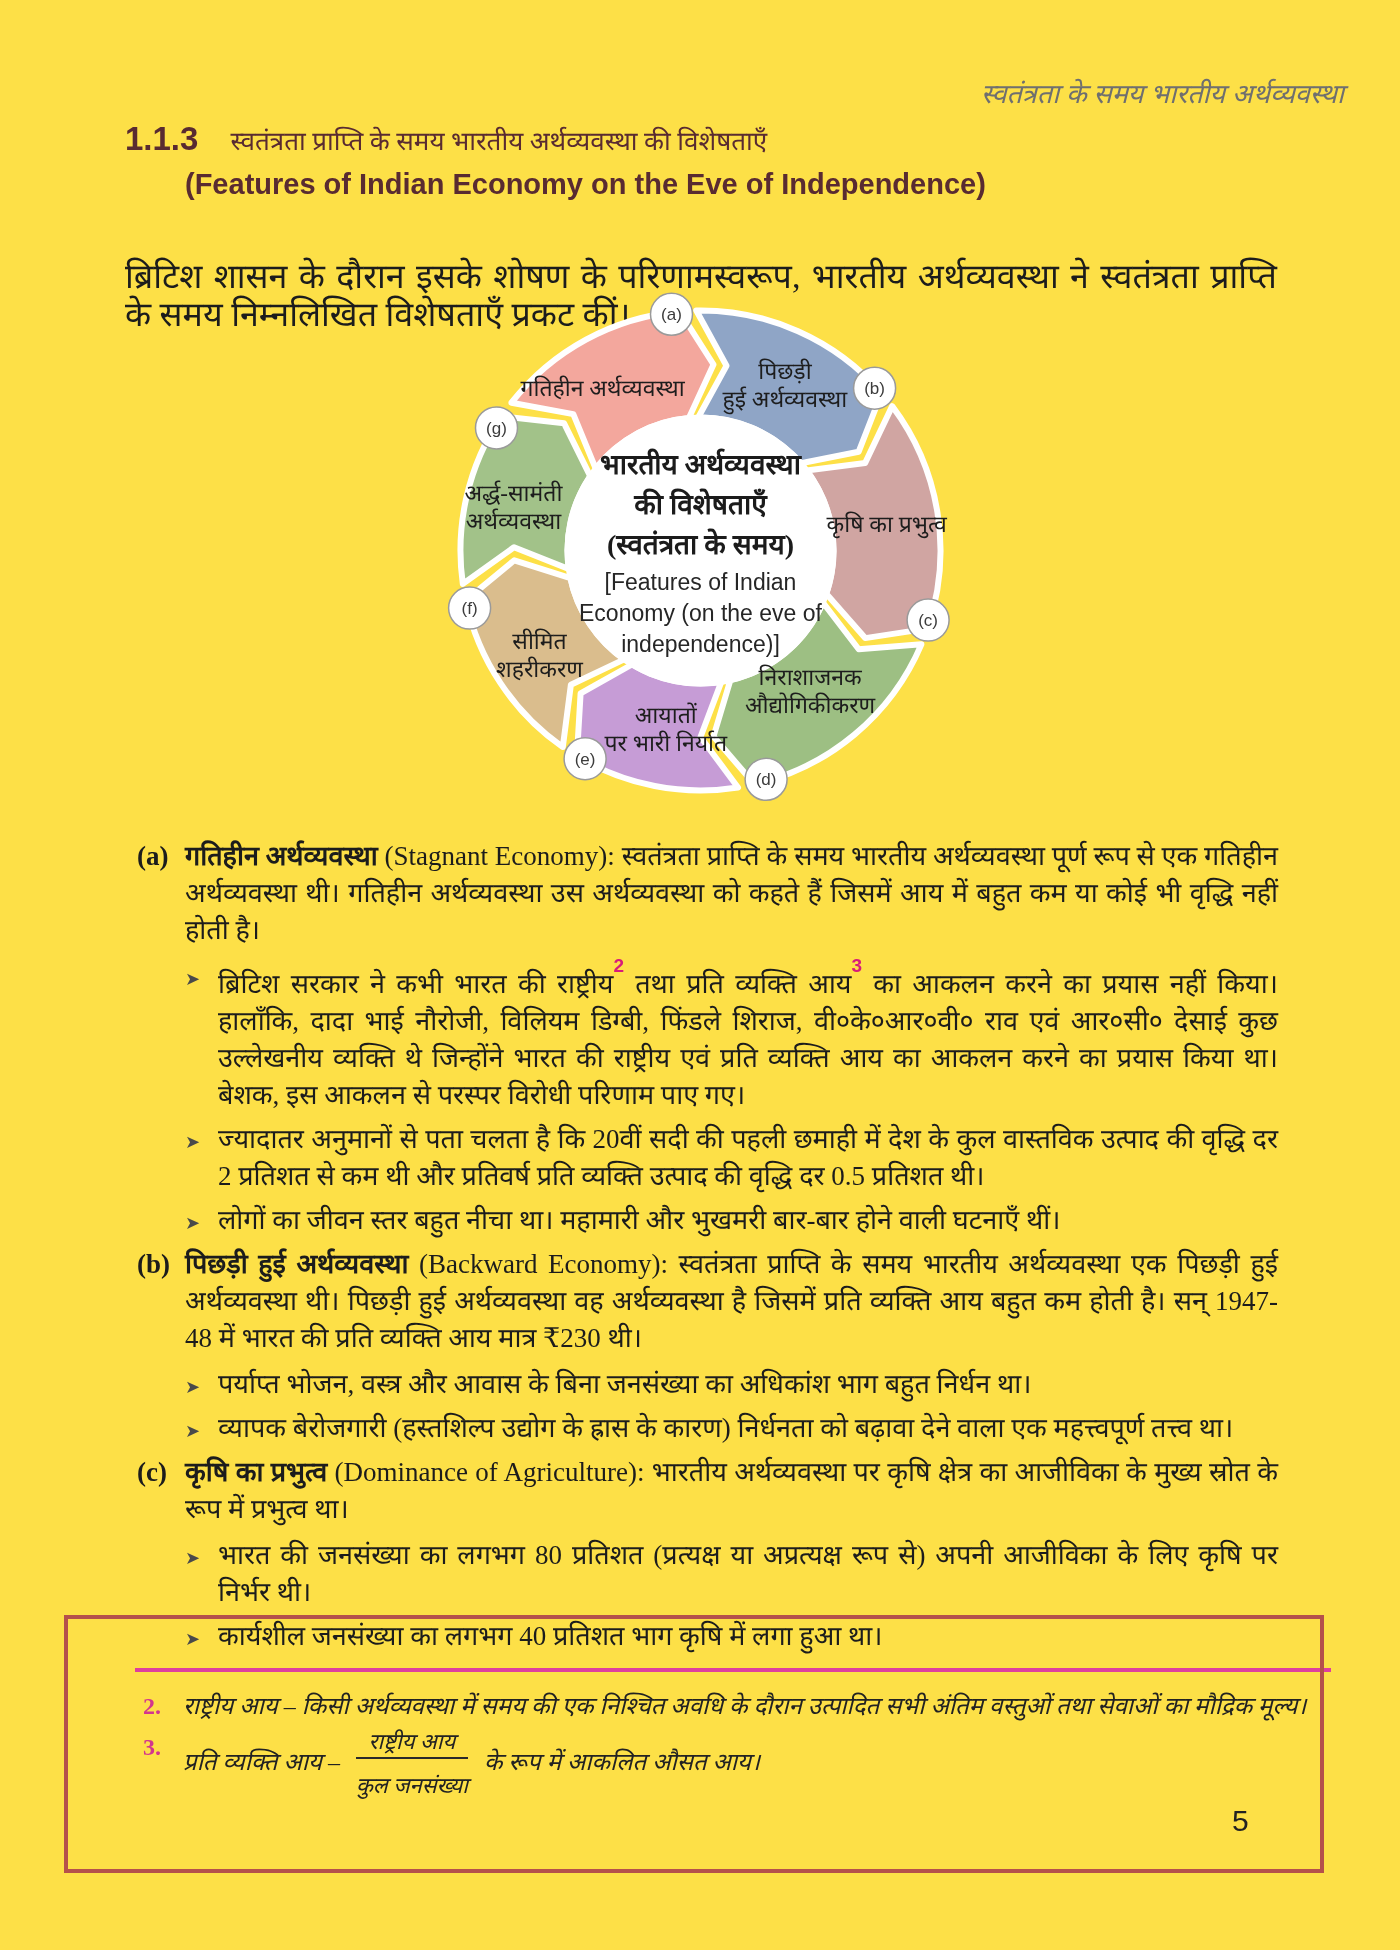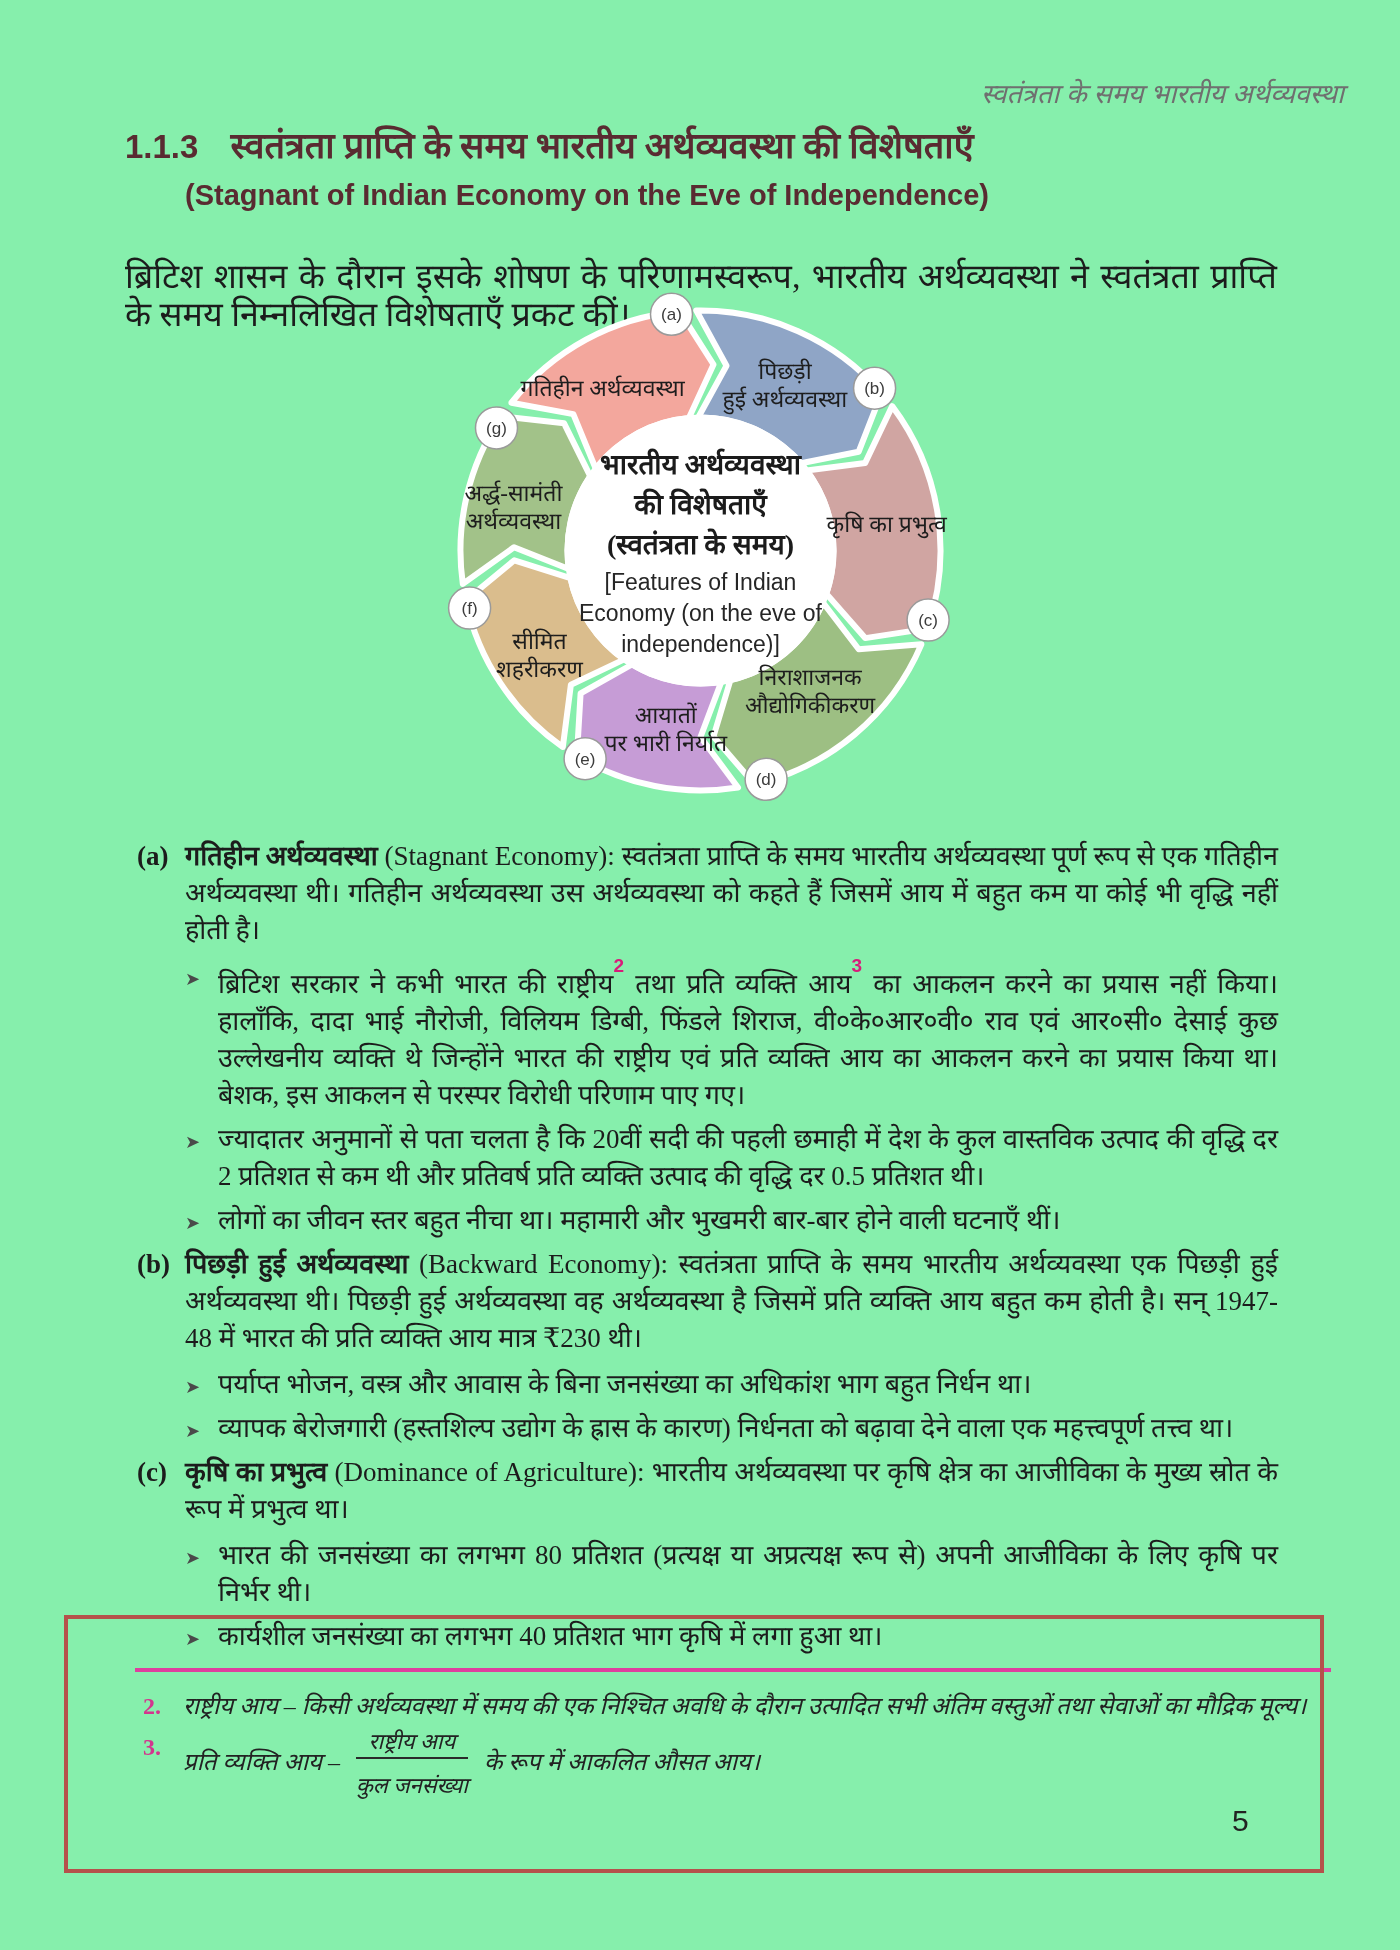--- a/index.html
+++ b/index.html
@@ -1,22 +1,22 @@
 <!DOCTYPE html>
 <html><head>
 <meta charset="utf-8">
 <style>
   html,body{margin:0;padding:0;background:#ffffff;}
-  .page{position:relative;width:1400px;height:1950px;background:#86efac;overflow:hidden;
+  .page{position:relative;width:1400px;height:1950px;background:#fde047;overflow:hidden;
         font-family:"Liberation Serif","DejaVu Serif",serif;color:#1c1c1c;}
   .running-header{position:absolute;top:74px;right:56px;font-style:italic;font-size:27px;color:#6f6f6f;}
   .title-block{position:absolute;left:125px;top:120px;width:1170px;color:#592b31;}
   .title-line{display:flex;align-items:baseline;gap:32px;}
   .title-number{font-family:"Liberation Sans","DejaVu Sans",sans-serif;font-size:33px;font-weight:bold;}
-  .title-hindi{font-size:36px;font-weight:bold;}
+  .title-hindi{font-size:26px;font-weight:normal;}
   .title-english{margin:10px 0 0 60px;font-family:"Liberation Sans","DejaVu Sans",sans-serif;
                  font-size:29px;font-weight:bold;}
   .intro{position:absolute;left:125px;top:258px;width:1152px;font-size:34px;line-height:38px;text-align:justify;}
   .diagram{position:absolute;left:428px;top:278px;width:545px;height:545px;}
   .main{position:absolute;left:125px;top:838px;width:1153px;font-size:27px;line-height:37px;text-align:justify;}
   .sec{position:relative;padding-left:60px;margin-bottom:9px;}
   .sec-label{position:absolute;left:12px;top:0;font-weight:bold;}
   .sec-title-hi{font-weight:bold;}
   .bullet{position:relative;padding-left:93px;margin-bottom:7px;}
   .b-marker{position:absolute;left:60px;top:2px;font-size:18px;color:#4a4a4a;
@@ -42,21 +42,21 @@
 
 <div class="page">
 
   <div class="running-header">स्वतंत्रता के समय भारतीय अर्थव्यवस्था</div>
 
   <div class="title-block">
     <div class="title-line">
       <span class="title-number">1.1.3</span>
       <span class="title-hindi">स्वतंत्रता प्राप्ति के समय भारतीय अर्थव्यवस्था की विशेषताएँ</span>
     </div>
-    <div class="title-english">(Stagnant of Indian Economy on the Eve of Independence)</div>
+    <div class="title-english">(Features of Indian Economy on the Eve of Independence)</div>
   </div>
 
   <div class="intro">ब्रिटिश शासन के दौरान इसके शोषण के परिणामस्वरूप, भारतीय अर्थव्यवस्था ने स्वतंत्रता प्राप्ति के समय निम्नलिखित विशेषताएँ प्रकट कीं।</div>
 
   <svg id="wheel" class="diagram" viewBox="0 0 545 545">
       <path d="M83.4 124.7 A240 240 0 0 1 251.6 33.4 L285.5 86.5 L260.9 140.0 A133 133 0 0 0 167.7 190.6 L145.3 136.1 Z" fill="#f3a79d" stroke="#ffffff" stroke-width="6" stroke-linejoin="round"></path>
       <path d="M268.3 32.5 A240 240 0 0 1 453.6 115.0 L430.7 173.7 L372.9 185.2 A133 133 0 0 0 270.2 139.5 L298.5 87.8 Z" fill="#8fa5c6" stroke="#ffffff" stroke-width="6" stroke-linejoin="round"></path>
       <path d="M464.2 128.1 A240 240 0 0 1 499.4 350.6 L437.2 360.1 L398.3 315.8 A133 133 0 0 0 378.7 192.5 L437.2 184.9 Z" fill="#d0a5a2" stroke="#ffffff" stroke-width="6" stroke-linejoin="round"></path>
       <path d="M493.4 366.3 A240 240 0 0 1 326.5 506.3 L285.5 458.5 L302.4 402.1 A133 133 0 0 0 394.9 324.5 L430.7 371.3 Z" fill="#9dbf83" stroke="#ffffff" stroke-width="6" stroke-linejoin="round"></path>
       <path d="M310.0 509.5 A240 240 0 0 1 148.9 478.2 L152.6 415.4 L204.0 386.5 A133 133 0 0 0 293.3 403.9 L272.5 459.0 Z" fill="#c69cd6" stroke="#ffffff" stroke-width="6" stroke-linejoin="round"></path>

